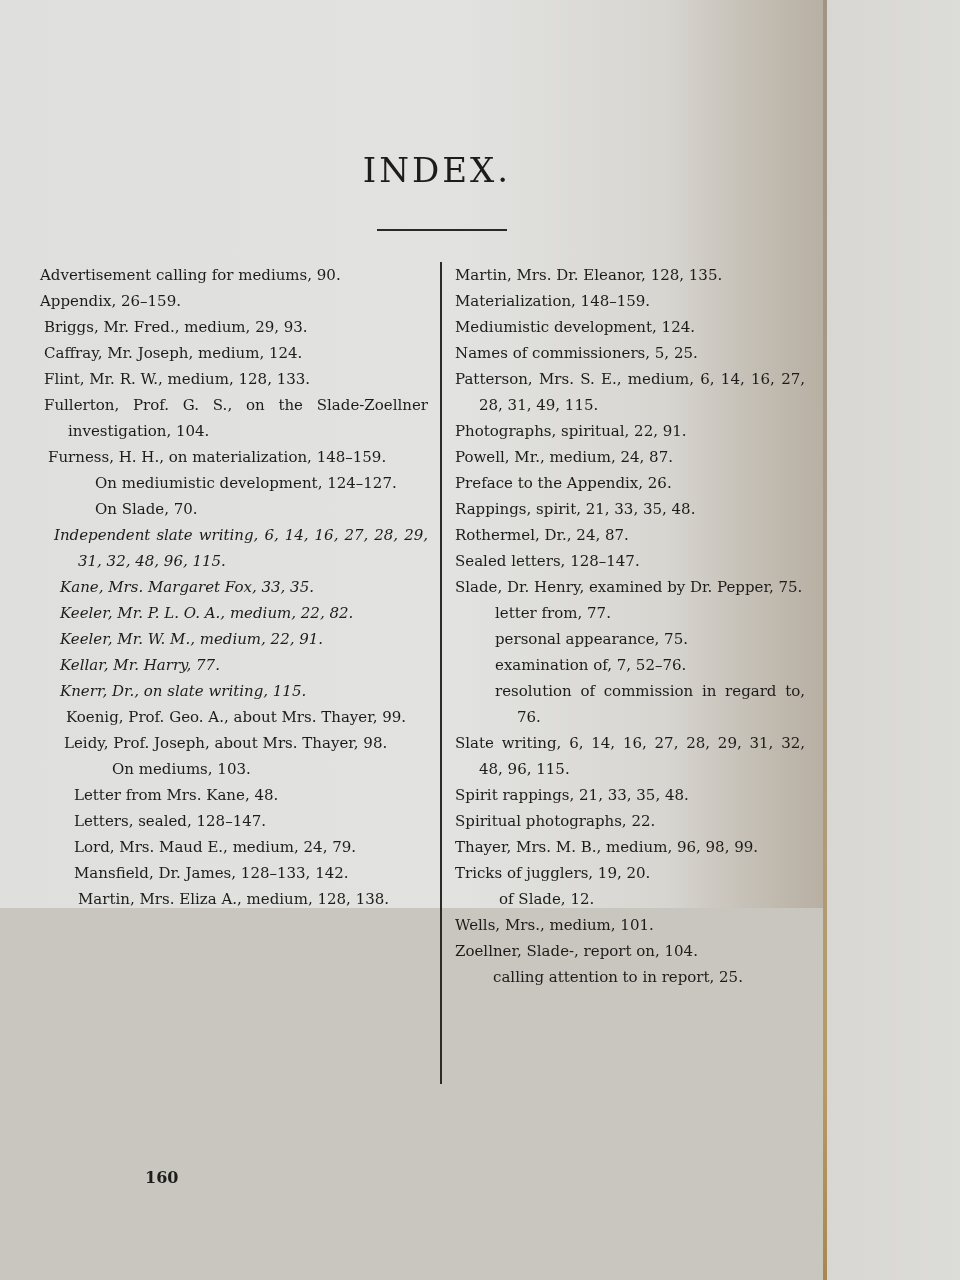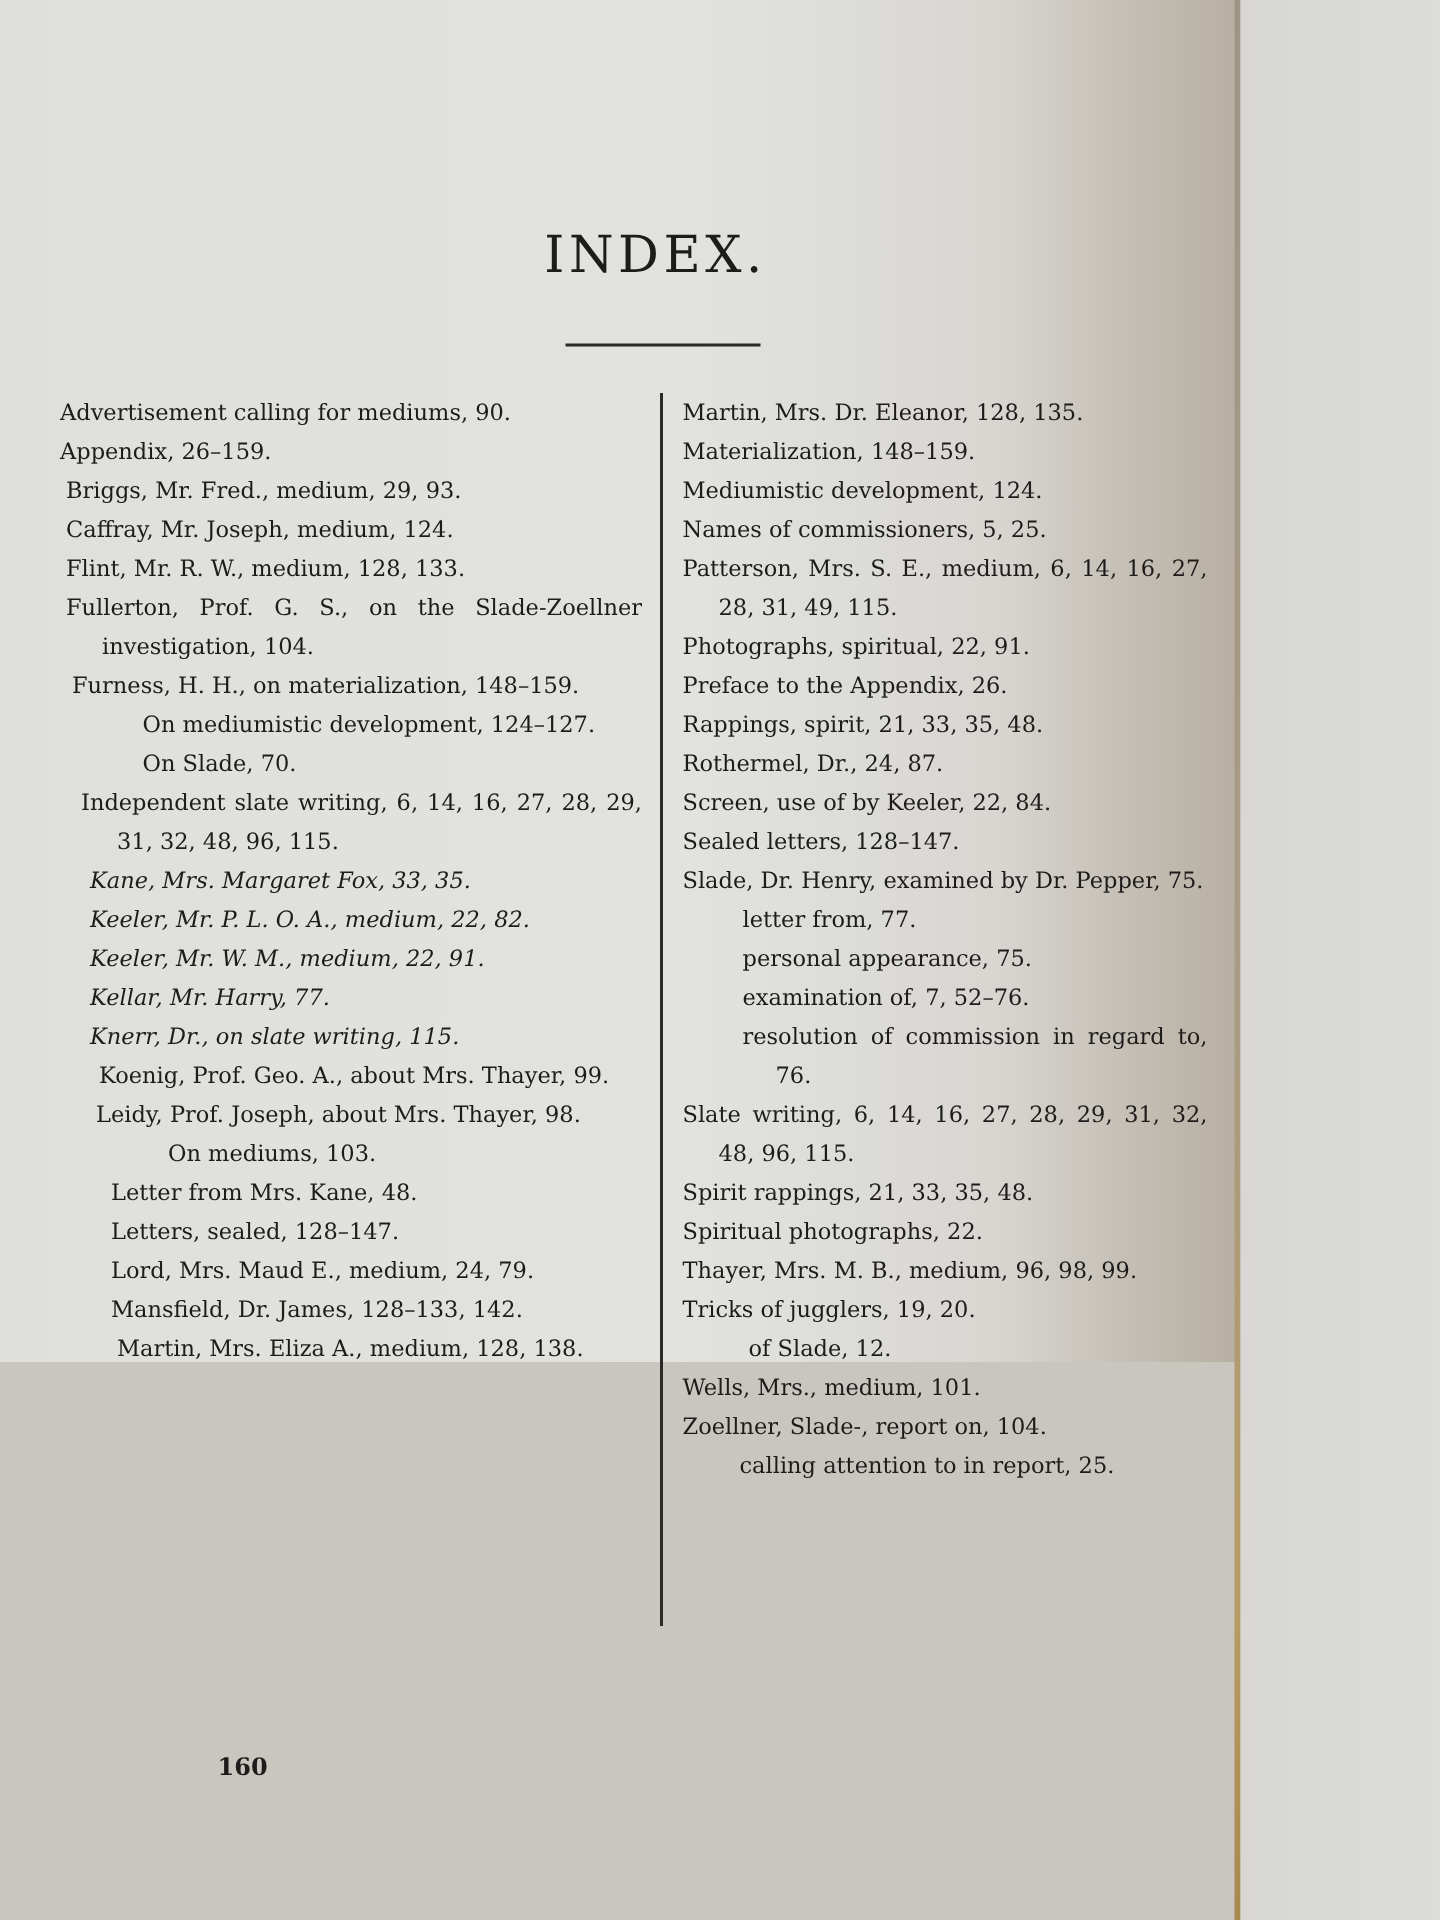--- a/index.html
+++ b/index.html
@@ -38,21 +38,21 @@
     }
     .col.left { left: 40px; width: 388px; }
     .col.right { left: 455px; width: 350px; }
     .col-rule {
       position: absolute; left: 440px; top: 262px; width: 2px; height: 822px; background: #2b2a27;
     }
     .entry { text-indent: -24px; padding-left: 24px; text-align: justify; }
     .sub { padding-left: 55px; text-indent: -0px; }
     .i1 { margin-left: 4px; }
     .i2 { margin-left: 8px; }
-    .i3 { margin-left: 14px; }
+    .i3 { margin-left: 14px; font-style: italic; }
     .i4 { margin-left: 20px; font-style: italic; }
     .i5 { margin-left: 26px; }
     .i6 { margin-left: 34px; }
     .i7 { margin-left: 38px; }
     .page-number {
       position: absolute; left: 145px; top: 1168px; font-size: 16px; font-weight: bold;
     }
   </style>
 </head>
 <body>
@@ -91,24 +91,24 @@
 
   <div class="col-rule"></div>
 
   <div class="col right">
     <div class="entry">Martin, Mrs. Dr. Eleanor, 128, 135.</div>
     <div class="entry">Materialization, 148–159.</div>
     <div class="entry">Mediumistic development, 124.</div>
     <div class="entry">Names of commissioners, 5, 25.</div>
     <div class="entry">Patterson, Mrs. S. E., medium, 6, 14, 16, 27, 28, 31, 49, 115.</div>
     <div class="entry">Photographs, spiritual, 22, 91.</div>
+    <div class="entry">Powell, Mr., medium, 24, 87.</div>
     <div class="entry">Preface to the Appendix, 26.</div>
     <div class="entry">Rappings, spirit, 21, 33, 35, 48.</div>
     <div class="entry">Rothermel, Dr., 24, 87.</div>
-    <div class="entry">Screen, use of by Keeler, 22, 84.</div>
     <div class="entry">Sealed letters, 128–147.</div>
     <div class="entry" style="padding-left:62px;text-indent:-62px;">Slade, Dr. Henry, examined by Dr. Pepper, 75.</div>
     <div class="entry" style="padding-left:40px;text-indent:0;">letter from, 77.</div>
     <div class="entry" style="padding-left:40px;text-indent:0;">personal appearance, 75.</div>
     <div class="entry" style="padding-left:40px;text-indent:0;">examination of, 7, 52–76.</div>
     <div class="entry" style="padding-left:62px;text-indent:-22px;">resolution of commission in regard to, 76.</div>
     <div class="entry">Slate writing, 6, 14, 16, 27, 28, 29, 31, 32, 48, 96, 115.</div>
     <div class="entry">Spirit rappings, 21, 33, 35, 48.</div>
     <div class="entry">Spiritual photographs, 22.</div>
     <div class="entry">Thayer, Mrs. M. B., medium, 96, 98, 99.</div>

